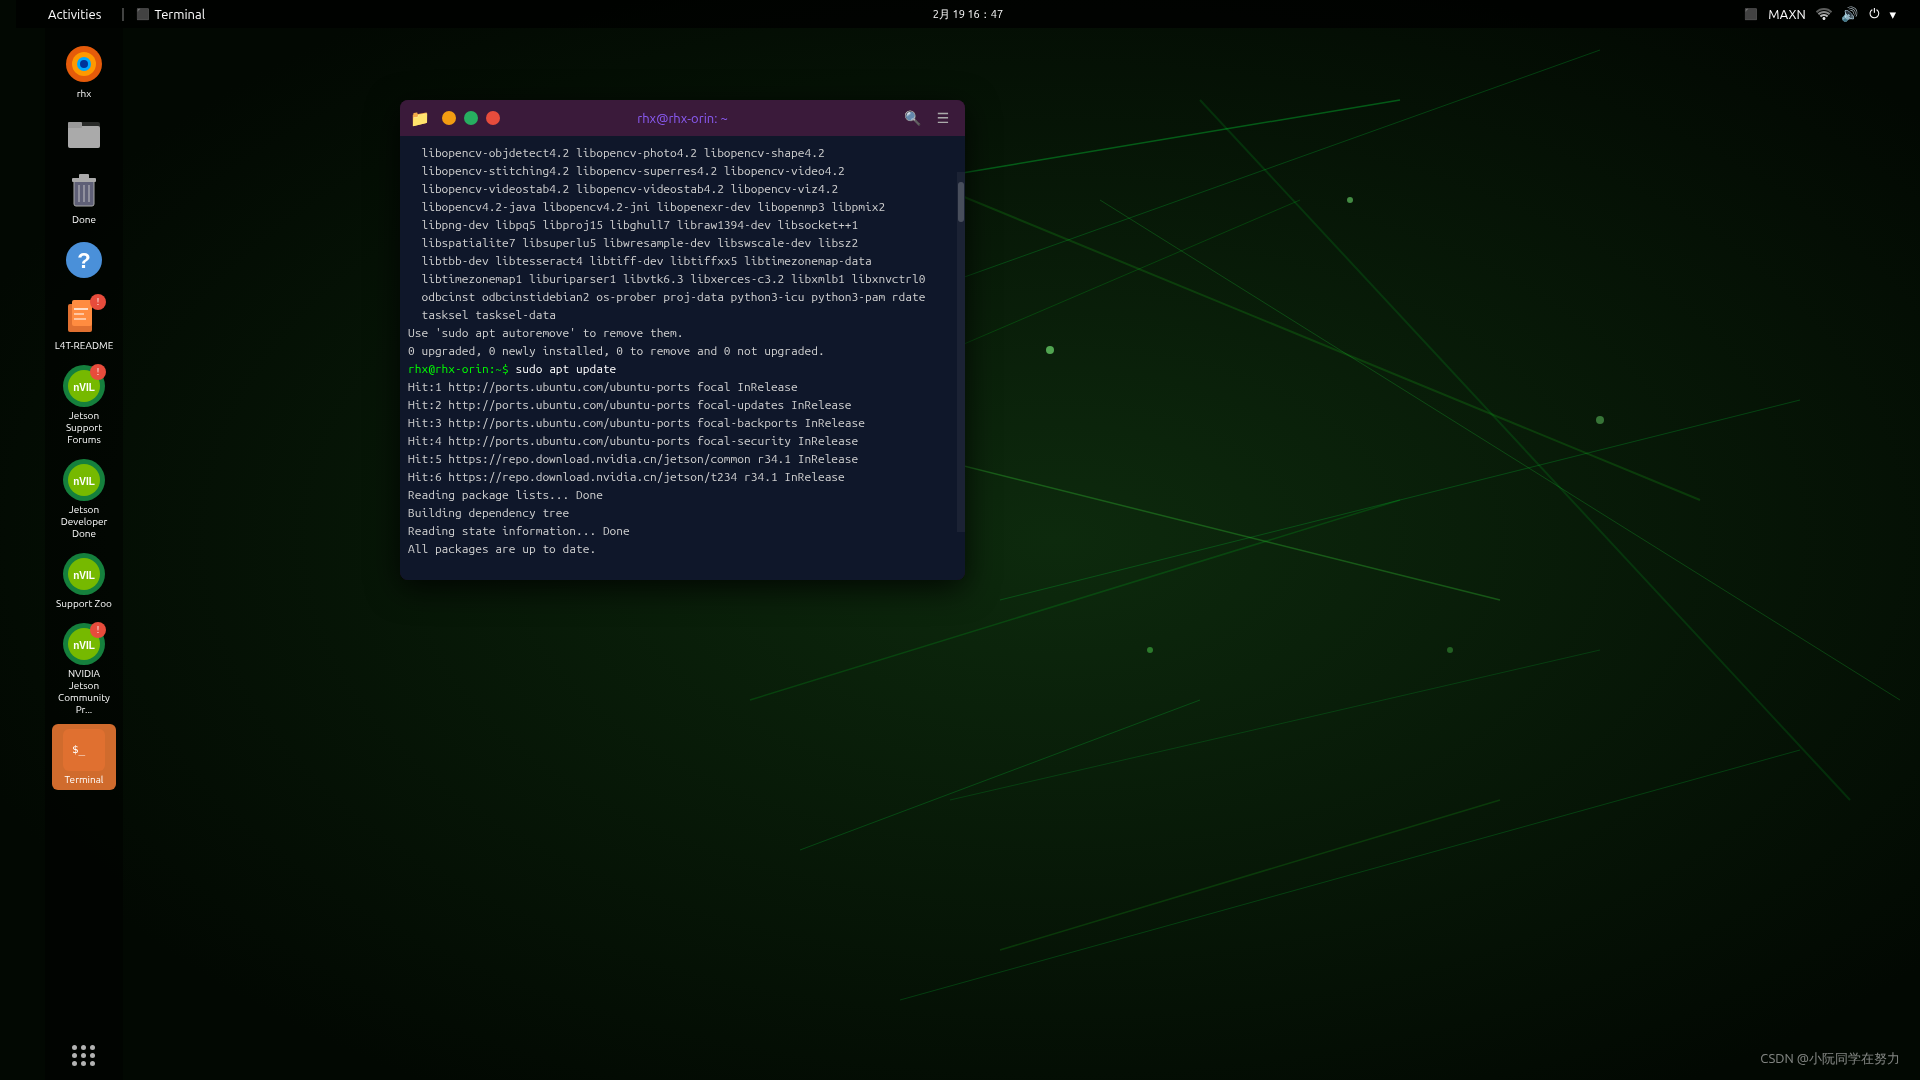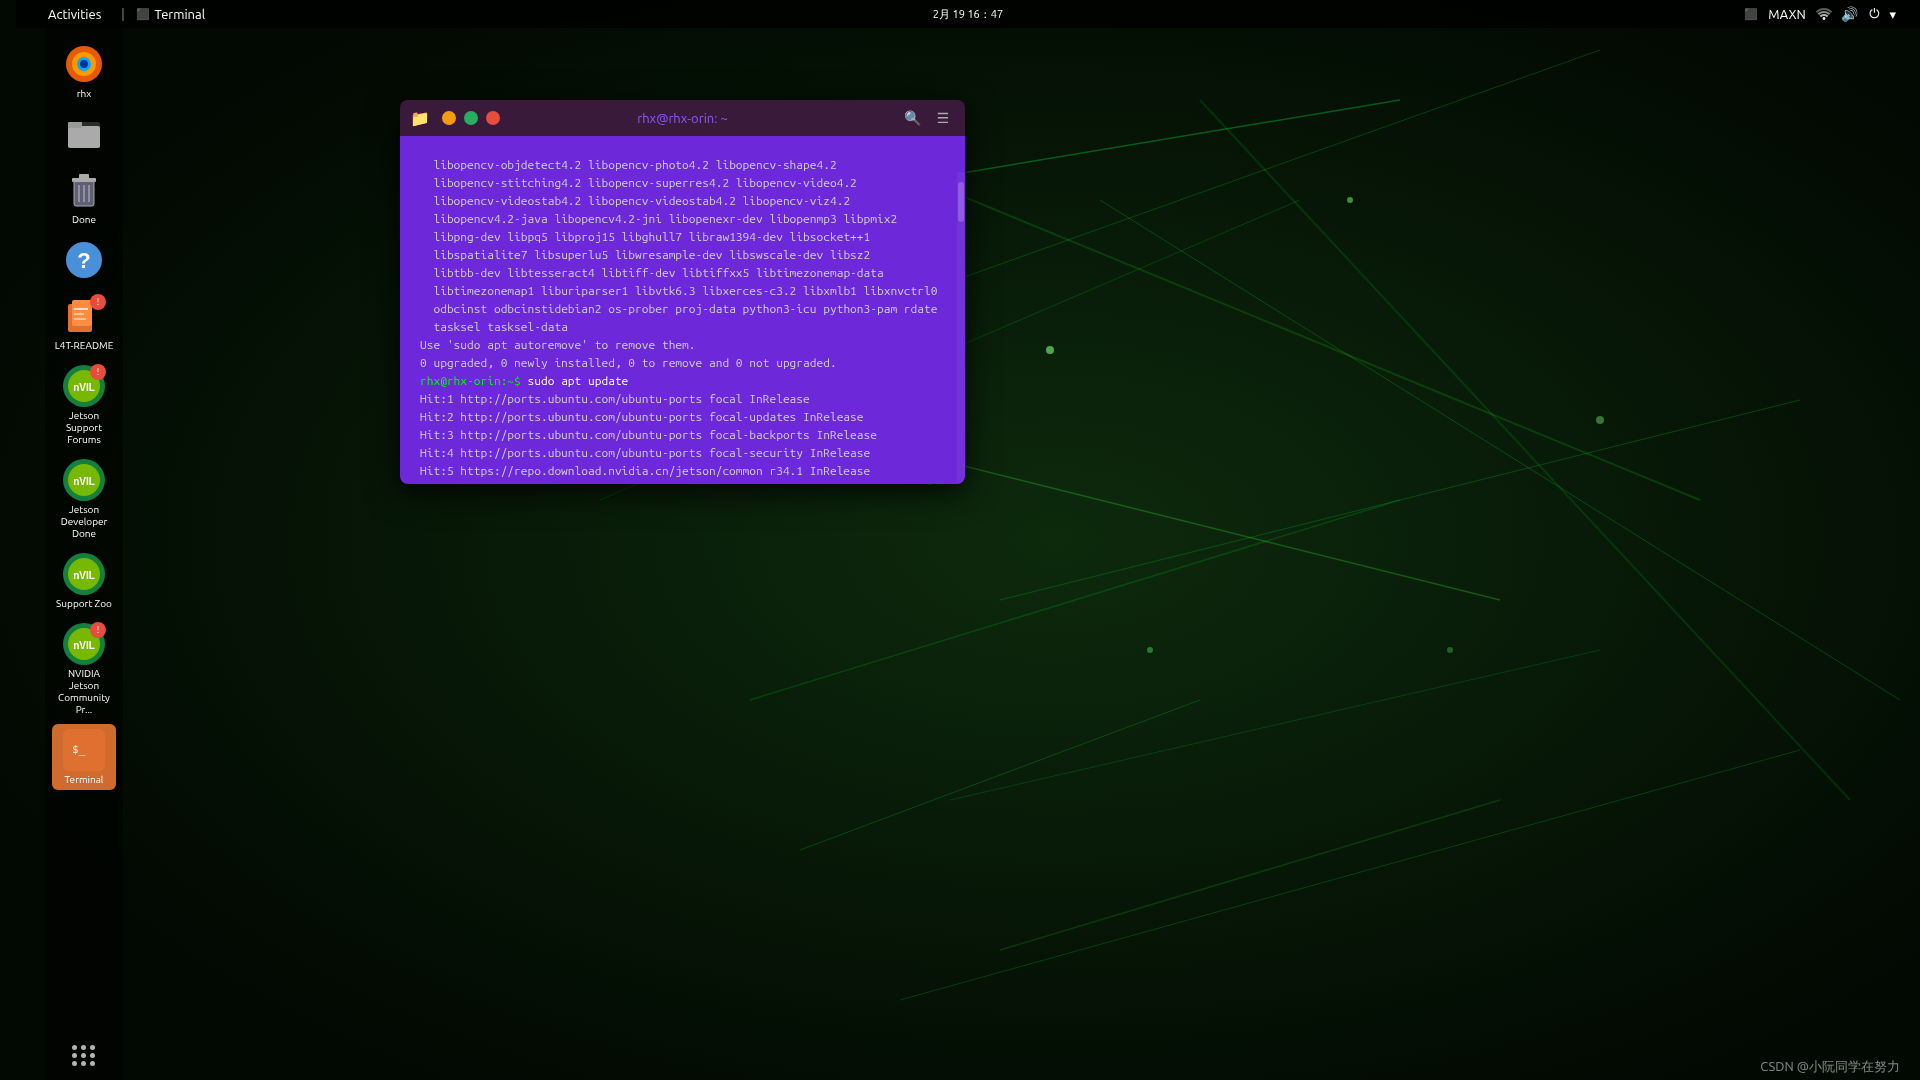--- a/index.html
+++ b/index.html
@@ -209,48 +209,48 @@
       display: flex;
       align-items: center;
       justify-content: center;
       color: #aaa;
       font-size: 14px;
       cursor: pointer;
       border-radius: 4px;
     }
 
     #terminal-body {
-      background: #6d28d9;
+      background: #0f172a;
       color: #d0d0d0;
       font-family: 'Ubuntu Mono', 'Courier New', monospace;
       font-size: 12px;
       line-height: 1.5;
-      padding: 20px;
-      height: 348px;
+      padding: 8px;
+      height: 444px;
       overflow: hidden;
       white-space: pre-wrap;
       word-break: break-all;
     }
 
     .term-prompt {
       color: #00ff00;
     }
 
     .term-cmd {
       color: #ffffff;
     }
 
     .term-text {
       color: #d0d0d0;
     }
 
     
     #watermark {
       position: absolute;
-      bottom: 4px;
+      bottom: 12px;
       right: 20px;
       color: rgba(255,255,255,0.5);
       font-size: 13px;
     }
 
     
     #activities-btn {
       color: white;
       font-size: 13px;
       padding: 0 8px;

